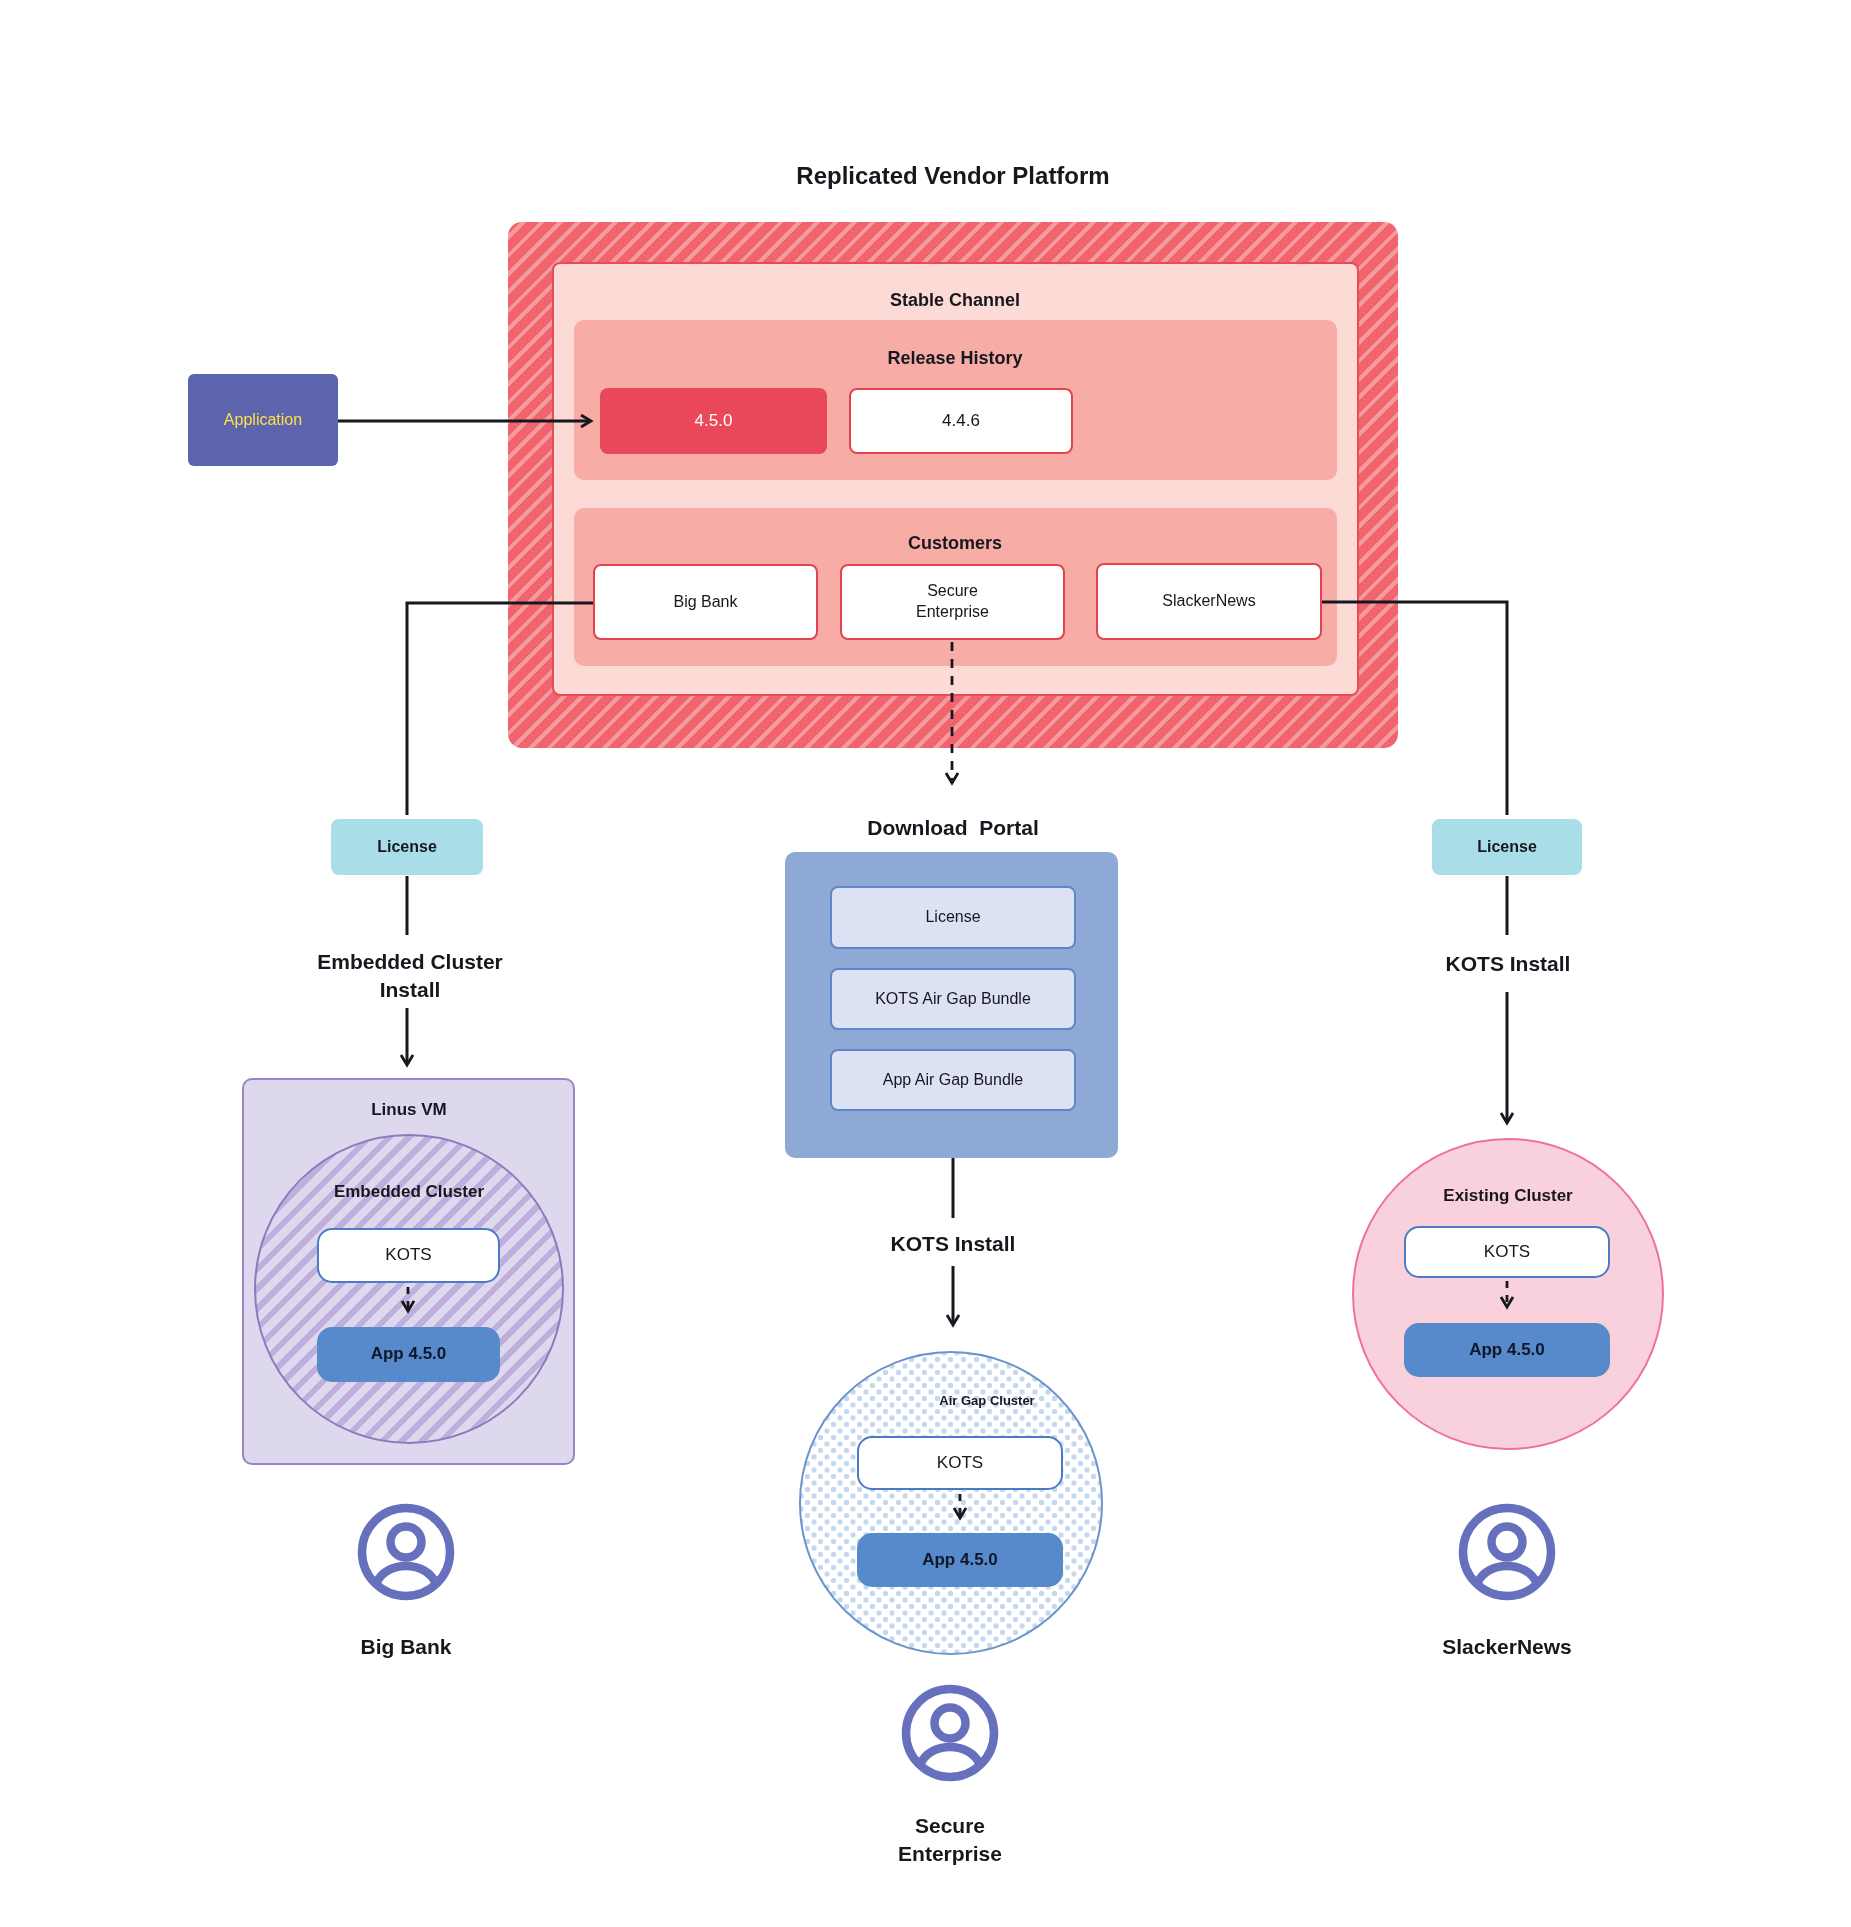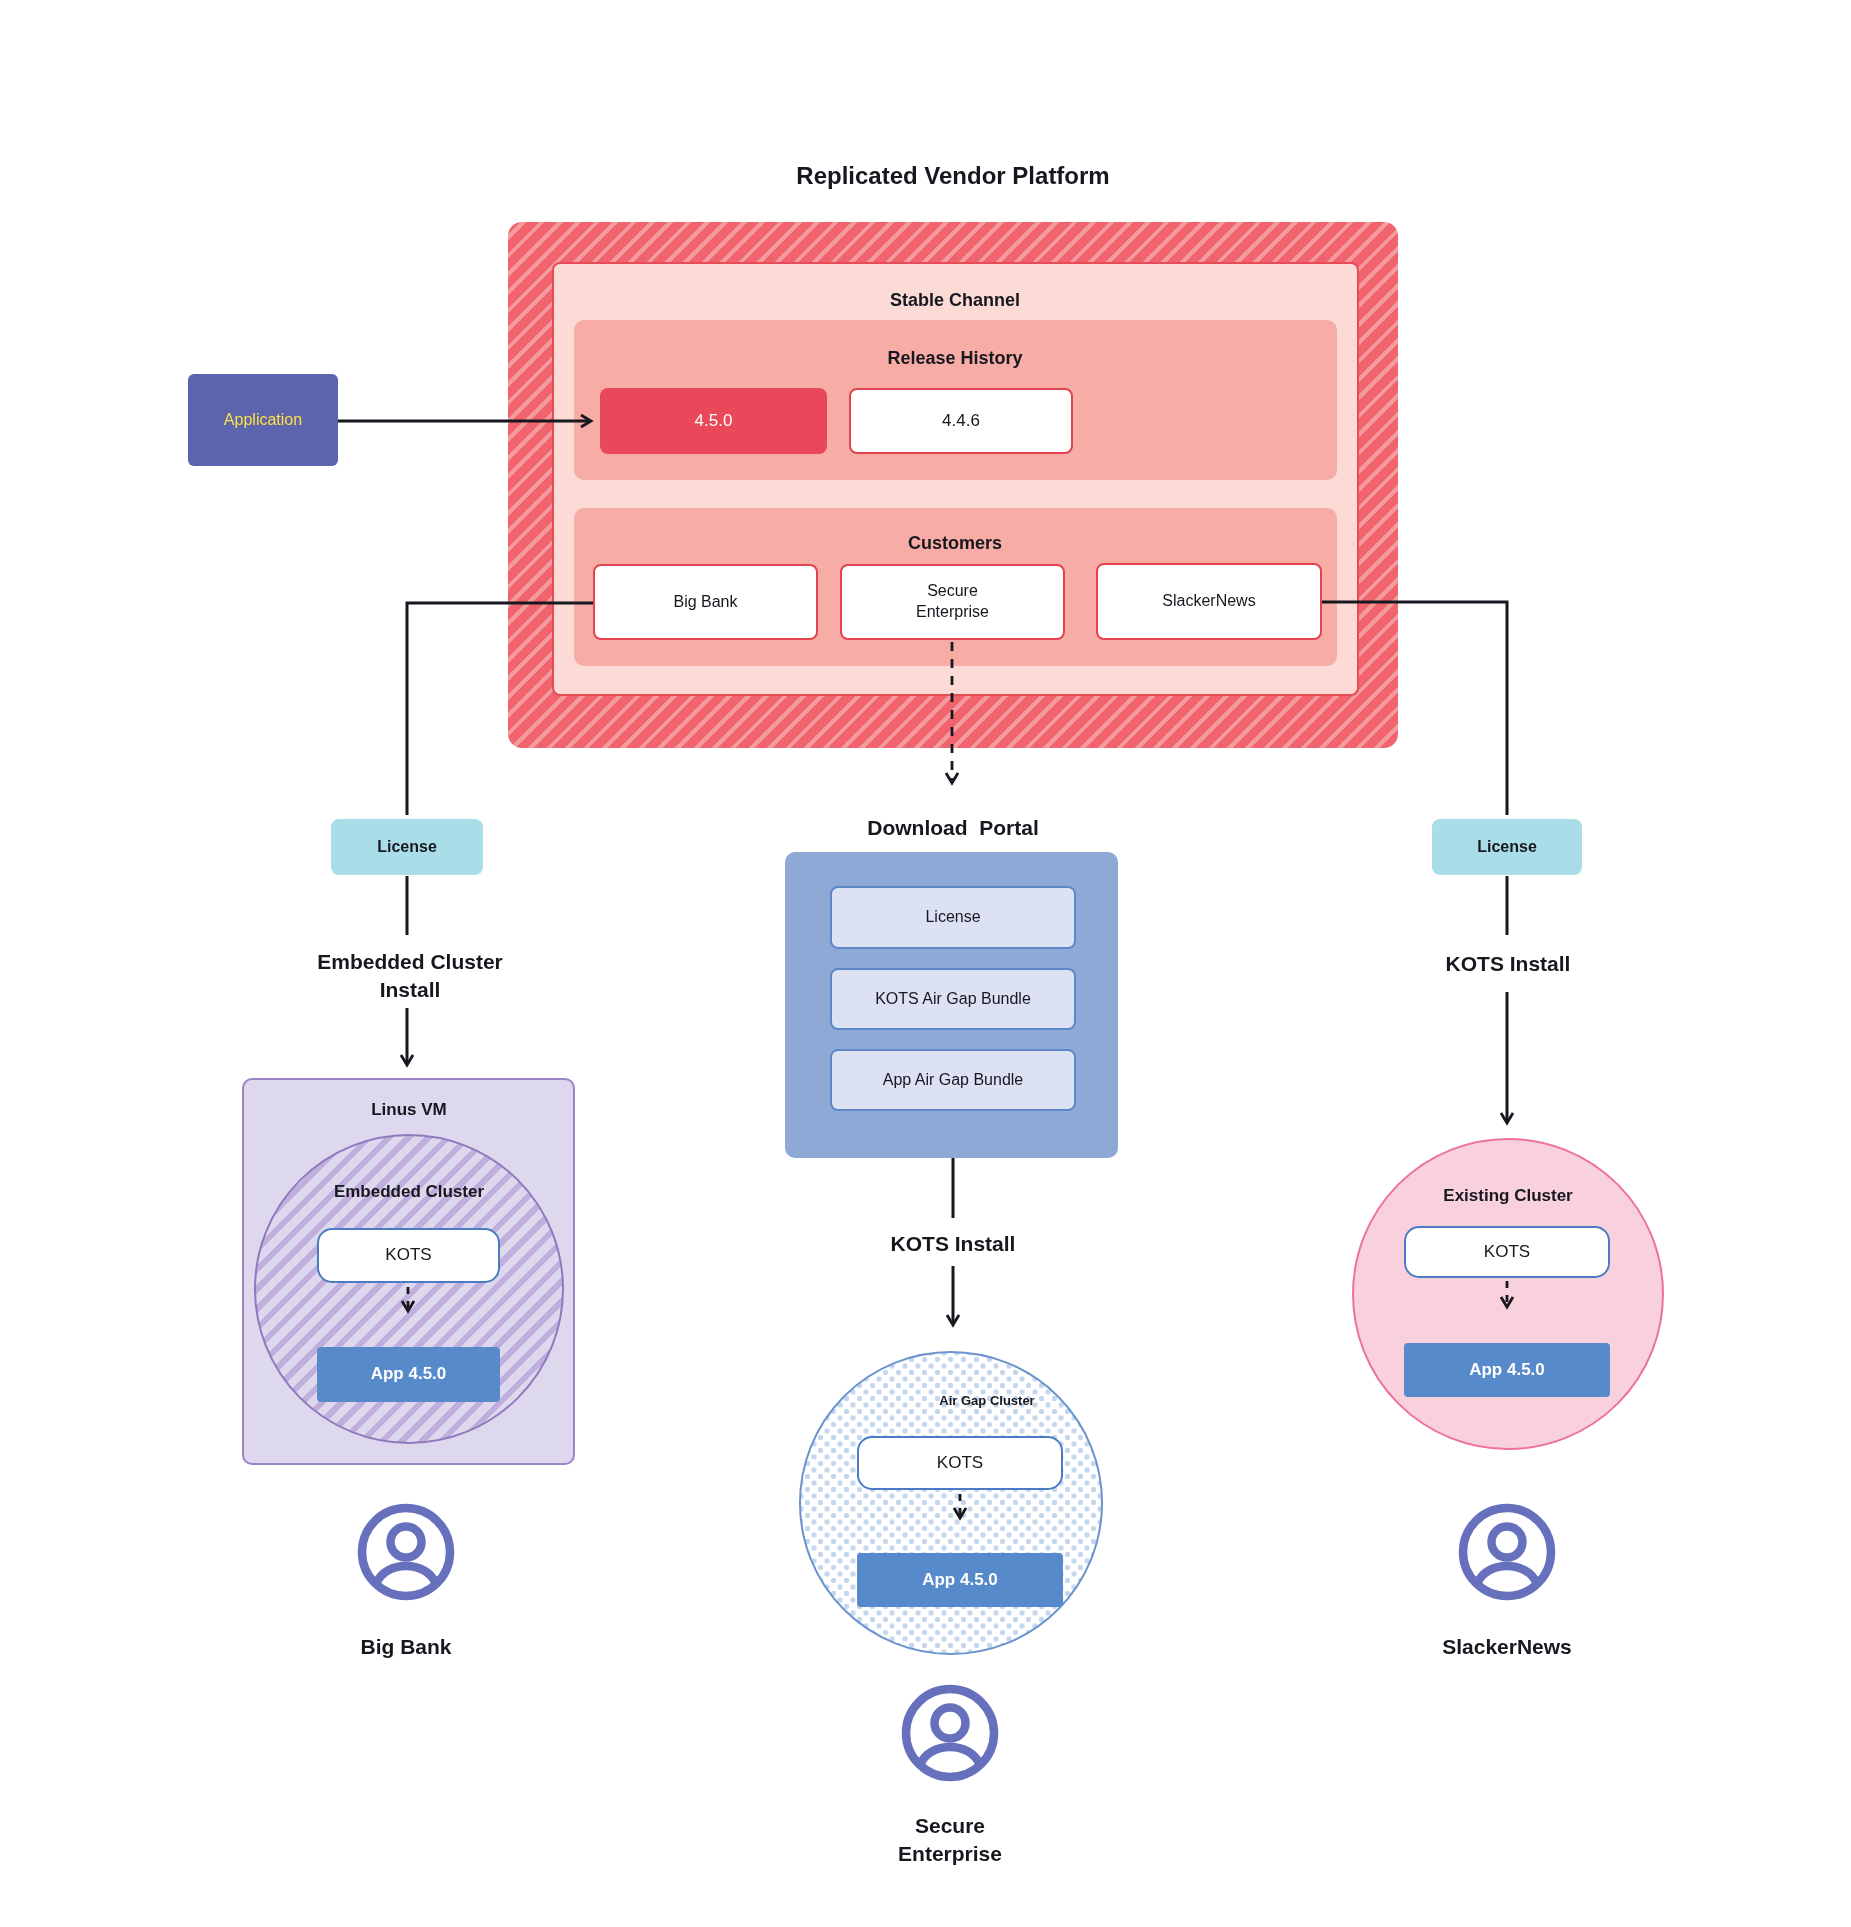--- a/index.html
+++ b/index.html
@@ -42,21 +42,21 @@
   }
   .dots-blue{
     background-color:#ffffff;
     background-image:radial-gradient(#c3d7ee 2.4px, rgba(0,0,0,0) 3px),
                      radial-gradient(#c3d7ee 2.4px, rgba(0,0,0,0) 3px);
     background-size:13px 13px; background-position:0 0, 6.5px 6.5px;
     border:2px solid #6b93cd;
   }
   .pink-circle{background:#f9d1dc; border:2px solid #ee7298;}
   .kots{background:#ffffff; border:2px solid #4a7bc4; border-radius:15px; font-size:17px; font-weight:500;}
-  .app-blue{background:#578aca; border-radius:4px; color:#ffffff; font-size:17px; font-weight:600;margin-top:20px;}
+  .app-blue{background:#578aca; border-radius:15px; color:#0f172a; font-size:17px; font-weight:600;}
   .connectors{position:absolute; left:0; top:0; z-index:5; pointer-events:none;}
   .pre{white-space:pre;}
   .user-icon{position:absolute; transform:translateX(-50%);}
 </style>
 </head>
 <body>
 
 <div class="canvas">
 
   <svg class="connectors" width="1851" height="1927" viewBox="0 0 1851 1927">

